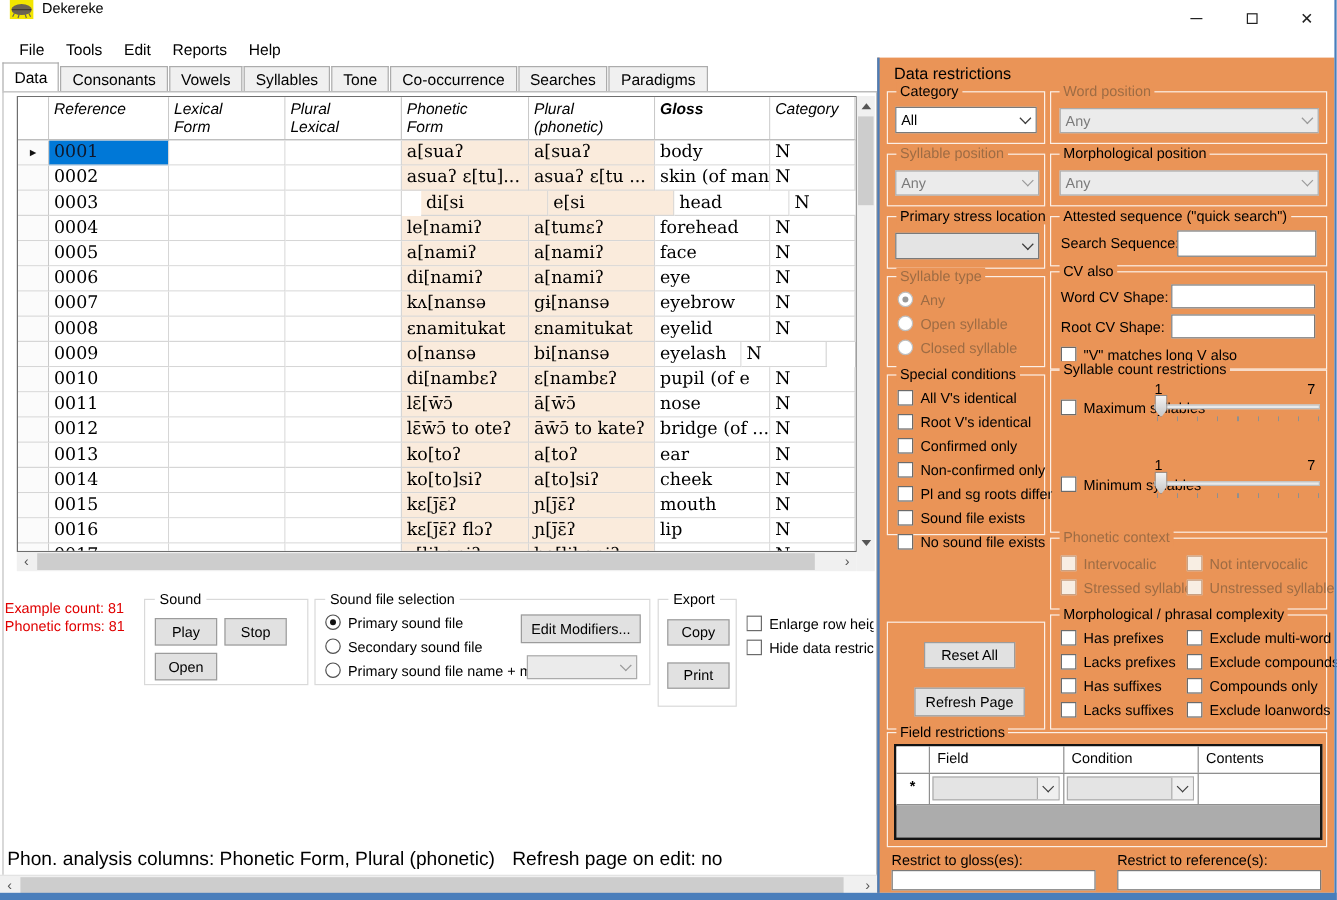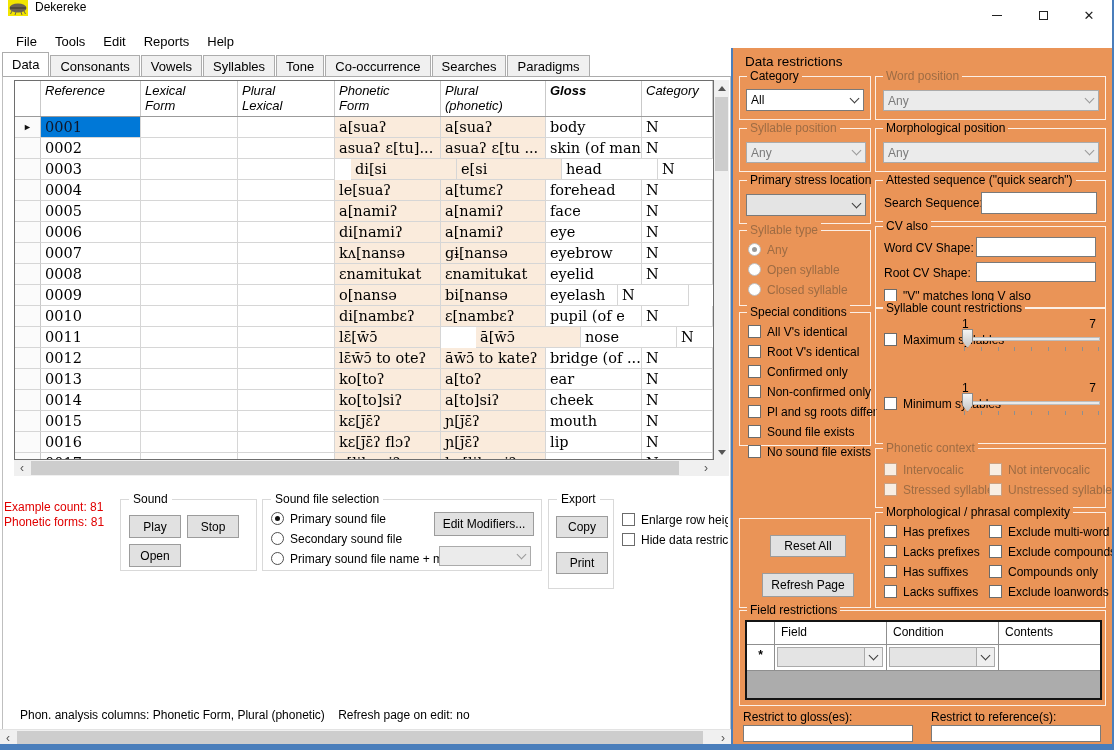--- a/index.html
+++ b/index.html
@@ -72,21 +72,21 @@
   .cbl{font-size:12px;white-space:nowrap;padding-left:6px}
   .rb{display:flex;align-items:center;height:17px}
   .rbx{width:13px;height:13px;border-radius:50%;background:#fff;border:1px solid #4f4f4f;flex:0 0 13px;position:relative}
   .rb.sel .rbx::after{content:"";position:absolute;inset:3px;border-radius:50%;background:#111}
   .combo{position:absolute;background:#fff;border:1px solid #7a7a7a;display:flex;align-items:center;font-size:12px;padding-left:4px;white-space:nowrap}
   .combo .arr{margin-left:auto;width:17px;height:100%;display:flex;align-items:center;justify-content:center}
   .chev{width:7px;height:7px;border-right:1.5px solid #3c3c3c;border-bottom:1.5px solid #3c3c3c;transform:rotate(45deg);margin-top:-4px}
   .combo.gray{background:#E4E4E4}
   .combo.disabled{background:#EBEBEB;border-color:#ABABAB;color:#7b7b7b}
   .combo.disabled .chev{border-color:#9a9a9a}
-  .statusline{position:absolute;left:20px;top:708px;font-size:12px;white-space:nowrap}
+  .statusline{position:absolute;left:6px;top:708px;font-size:16px;white-space:nowrap}
   .statusline span{margin-right:10px}
 
   
   .rpanel{position:absolute;left:731px;top:48px;width:381px;height:696px;background:var(--orange);border-left:2px solid #4A7EBB}
   .rp-title{position:absolute;left:12px;top:6px;font-size:13.5px}
   .og{position:absolute;border:1px solid rgba(255,255,255,.85)}
   .og>.glbl{position:absolute;top:-8px;left:7px;background:var(--orange);padding:0 3px;font-size:12px;white-space:nowrap}
   .og.dim>.glbl{color:var(--dim)}
   .og.dim .cbl,.og.dim .rbl{color:var(--dim)}
   .og.dim .cbx{border-color:#C9A183;background:#F8EEE3}
@@ -202,21 +202,21 @@
         <div class="gc dcell peach" style="width: 106px; margin-left: 16px;">di[si</div>
         <div class="gc dcell peach" style="width: 105px;">e[si</div>
         <div class="gc dcell" style="width: 96px;">head</div>
         <div class="gc dcell" style="width: 71px;">N</div>
       </div>
       <div class="grow">
         <div class="gc rowhdr" style="width: 26px;"></div>
         <div class="gc dcell" style="width: 100px;">0004</div>
         <div class="gc dcell" style="width: 97px;"></div>
         <div class="gc dcell" style="width: 97px;"></div>
-        <div class="gc dcell peach" style="width: 106px;">le[suaʔ</div>
+        <div class="gc dcell peach" style="width: 106px;">le[namiʔ</div>
         <div class="gc dcell peach" style="width: 105px;">a[tumɛʔ</div>
         <div class="gc dcell" style="width: 96px;">forehead</div>
         <div class="gc dcell" style="width: 71px;">N</div>
       </div>
       <div class="grow">
         <div class="gc rowhdr" style="width: 26px;"></div>
         <div class="gc dcell" style="width: 100px;">0005</div>
         <div class="gc dcell" style="width: 97px;"></div>
         <div class="gc dcell" style="width: 97px;"></div>
         <div class="gc dcell peach" style="width: 106px;">a[namiʔ</div>
@@ -273,21 +273,21 @@
         <div class="gc dcell peach" style="width: 105px;">ɛ[nambɛʔ</div>
         <div class="gc dcell" style="width: 96px;">pupil (of e</div>
         <div class="gc dcell" style="width: 71px;">N</div>
       </div>
       <div class="grow">
         <div class="gc rowhdr" style="width: 26px;"></div>
         <div class="gc dcell" style="width: 100px;">0011</div>
         <div class="gc dcell" style="width: 97px;"></div>
         <div class="gc dcell" style="width: 97px;"></div>
         <div class="gc dcell peach" style="width: 106px;">lɛ̄[w̄ɔ̄</div>
-        <div class="gc dcell peach" style="width: 105px; margin-left: 35px;">ā[w̄ɔ̄</div>
+        <div class="gc dcell peach" style="width: 105px;">ā[w̄ɔ̄</div>
         <div class="gc dcell" style="width: 96px;">nose</div>
         <div class="gc dcell" style="width: 71px;">N</div>
       </div>
       <div class="grow">
         <div class="gc rowhdr" style="width: 26px;"></div>
         <div class="gc dcell" style="width: 100px;">0012</div>
         <div class="gc dcell" style="width: 97px;"></div>
         <div class="gc dcell" style="width: 97px;"></div>
         <div class="gc dcell peach" style="width: 106px;">lɛ̄w̄ɔ̄ to oteʔ</div>
         <div class="gc dcell peach" style="width: 105px;">āw̄ɔ̄ to kateʔ</div>

